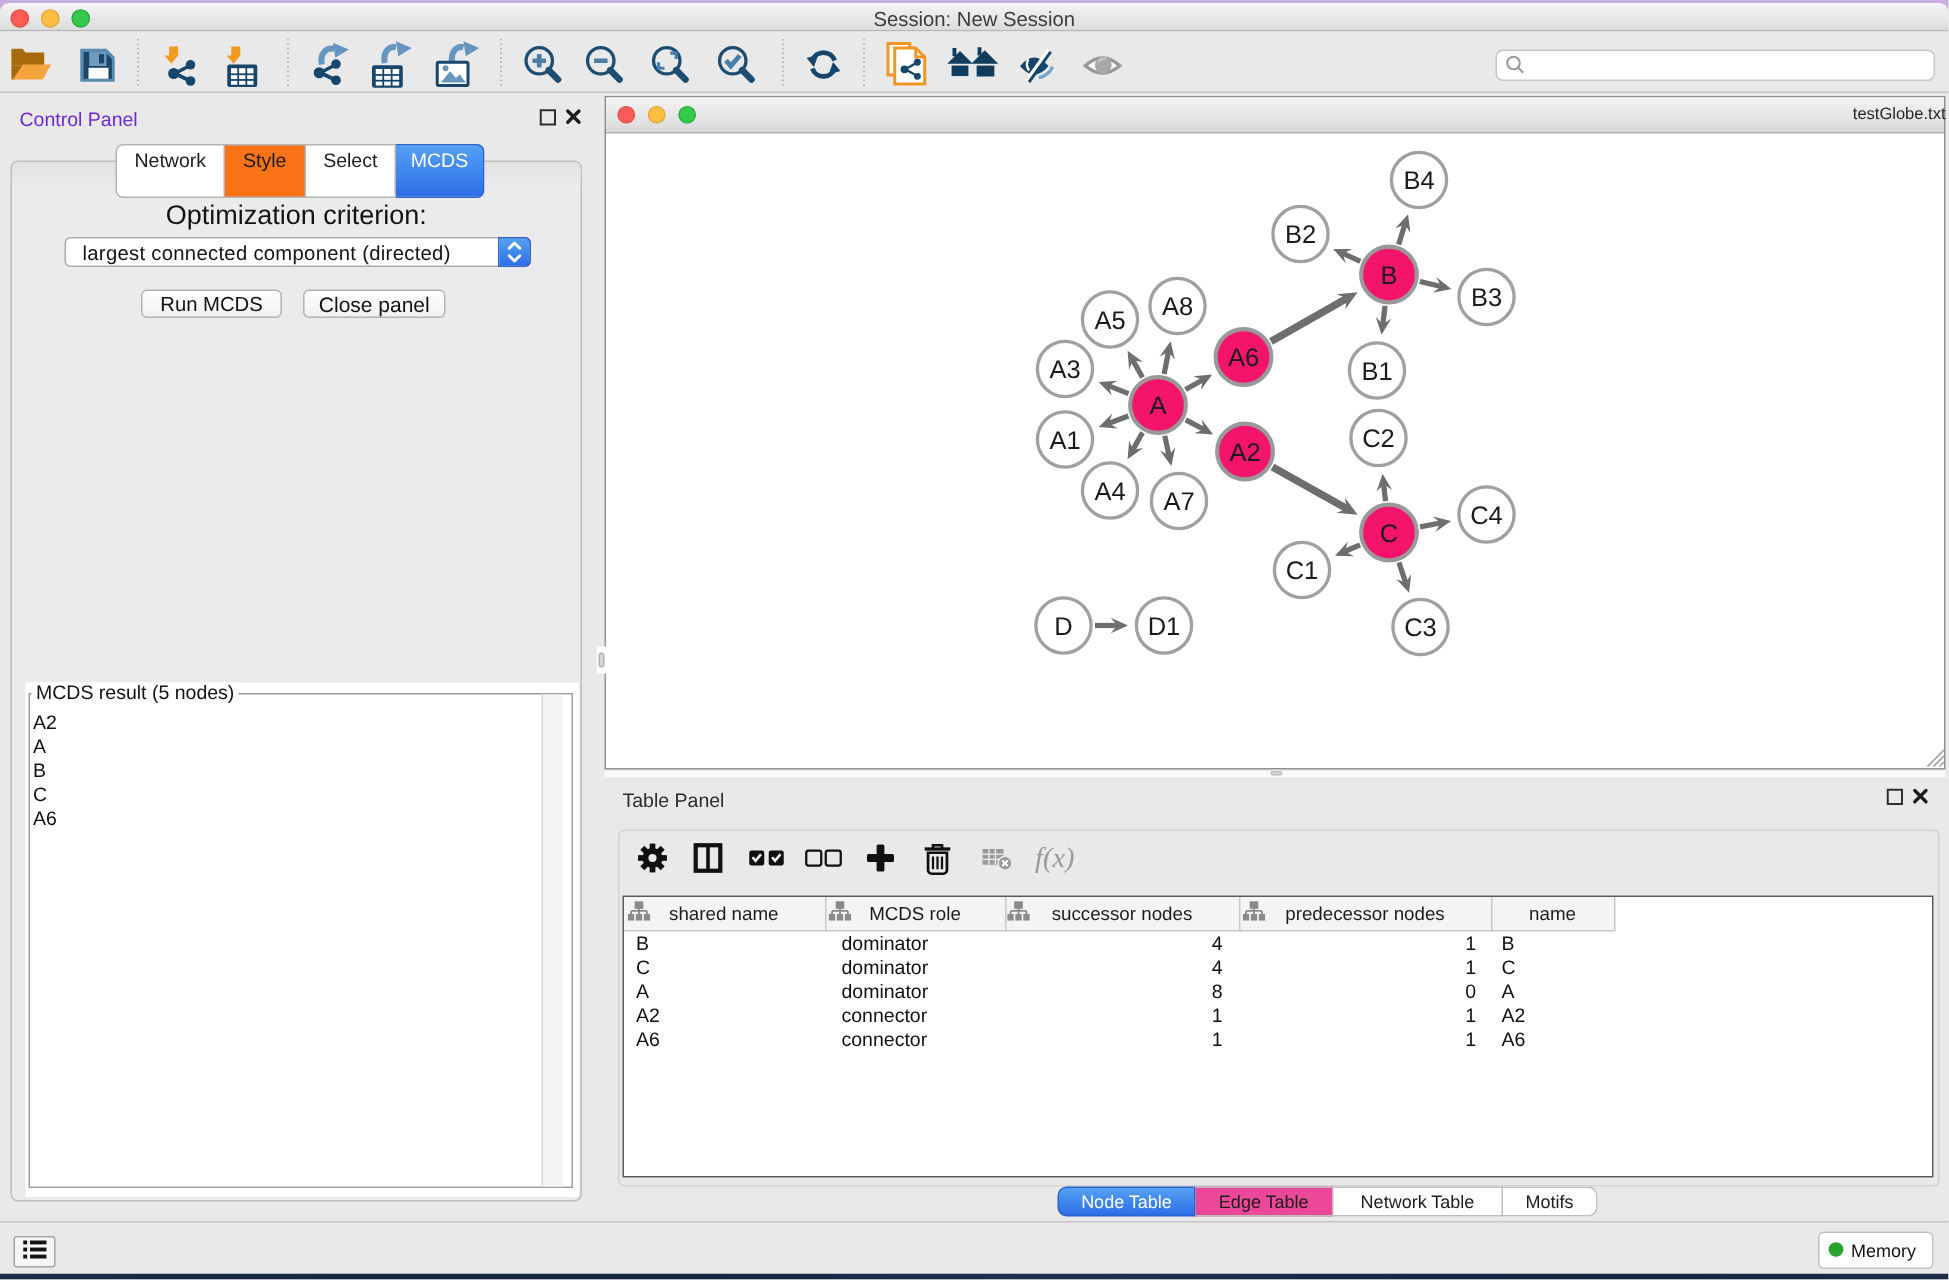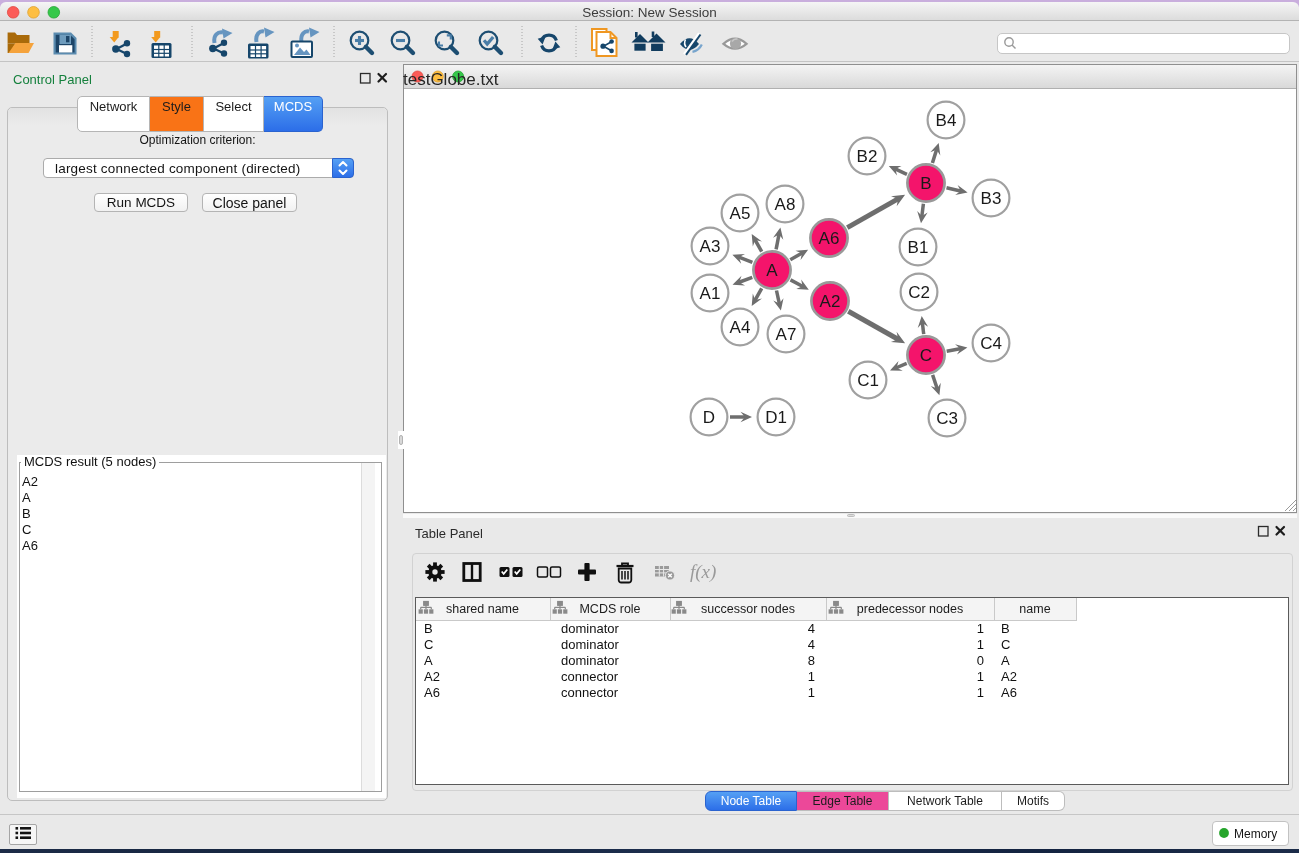--- a/index.html
+++ b/index.html
@@ -187,39 +187,39 @@
 <path d="M-11.5,0.8 Q0,-9.5 11.5,0.8 Q0,10.5 -11.5,0.8 Z" fill="#ffffff" stroke="#999999" stroke-width="2.3"></path>
 <circle cx="0.5" cy="0.5" r="5.6" fill="#a8a8a8"></circle>
 <path d="M-3,-1.5 Q-1,-4.5 2.5,-3.8" fill="none" stroke="#c6c6c6" stroke-width="1.6"></path>
 </g>
 </svg>
 <div class="abs" style="left:997px;top:32.5px;width:293px;height:21px;background:#fff;border:1px solid #c6c6c6;border-radius:5px"></div>
 <svg class="abs" style="left:1001px;top:35px" width="18" height="16">
     <circle cx="8" cy="7" r="4.2" fill="none" stroke="#9a9a9a" stroke-width="1.4"></circle>
     <line x1="11" y1="10" x2="14.5" y2="13.5" stroke="#9a9a9a" stroke-width="1.4"></line>
   </svg>
-<div class="abs" style="left:13px;top:72px;font-size:13px;color:#15803d">Control Panel</div>
+<div class="abs" style="left:13px;top:72px;font-size:13px;color:#6d28d9">Control Panel</div>
 <svg class="abs" style="left:358px;top:71px" width="34" height="15">
 <rect x="2.5" y="2.5" width="9.5" height="9.5" fill="none" stroke="#2b2b2b" stroke-width="1.3"></rect>
 <g stroke="#1d1d1d" stroke-width="2.2" stroke-linecap="round">
       <line x1="20.5" y1="3" x2="28" y2="10.5"></line>
       <line x1="28" y1="3" x2="20.5" y2="10.5"></line>
     </g>
 </svg>
 
 <div class="abs" style="left:7px;top:106.5px;width:381px;height:694px;background:#ebebeb;border:1px solid #bdbdbd;border-radius:5px"></div>
 <div class="abs" style="left:8px;top:107.5px;width:379px;height:18px;background:linear-gradient(180deg,#e2e2e2,#ebebeb);border-radius:5px 5px 0 0"></div>
 
 <div class="abs" style="left:77px;top:96px;height:36px;display:flex;font-size:13px;line-height:19px;text-align:center;color:#1c1c1c">
 <div style="width:73px;background:#fff;border:1px solid #b5b5b5;border-radius:5px 0 0 5px">Network</div>
 <div style="width:54px;background:#f97316;border:1px solid #b5b5b5;border-left:none">Style</div>
 <div style="width:60px;background:#fff;border:1px solid #b5b5b5;border-left:none">Select</div>
 <div style="width:59px;background:linear-gradient(180deg,#55a0f4,#2c6ee8);border:1px solid #2a63cf;border-left:none;border-radius:0 5px 5px 0;color:#fff">MCDS</div>
 </div>
-<div class="abs" style="left:8px;top:133px;width:379px;text-align:center;font-size:12px;color:#141414">Optimization criterion:</div>
+<div class="abs" style="left:8px;top:133px;width:379px;text-align:center;font-size:18px;color:#141414">Optimization criterion:</div>
 
 <div class="abs" style="left:43px;top:158px;width:311px;height:20px;background:#fff;border:1px solid #ababab;border-radius:4px"></div>
 <div class="abs" style="left:55px;top:161px;font-size:13.5px;letter-spacing:0.2px;color:#141414">largest connected component (directed)</div>
 <div class="abs" style="left:332px;top:158px;width:22px;height:20px;background:linear-gradient(180deg,#55a0f4,#2c6ee8);border:1px solid #2a63cf;border-radius:0 4px 4px 0"></div>
 <svg class="abs" style="left:332px;top:158px" width="22" height="20">
 <g fill="none" stroke="#fff" stroke-width="2" stroke-linecap="round" stroke-linejoin="round">
 <path d="M7.5,7.5 L11,4 L14.5,7.5"></path>
       <path d="M7.5,12.5 L11,16 L14.5,12.5"></path>
     </g>
 </svg>
@@ -233,21 +233,21 @@
 <div class="abs" style="left:361px;top:463px;width:14px;height:328px;background:#f4f4f4;border-left:1px solid #dcdcdc"></div>
 <div class="abs" style="left:22px;top:474px;font-size:13px;line-height:16px;color:#111">A2<br>A<br>B<br>C<br>A6</div>
 
 <div class="abs" style="left:403px;top:64px;width:894px;height:448.5px;background:#fff;border:1px solid #8f8f8f"></div>
 <div class="abs" style="left:404px;top:65px;width:892px;height:23.5px;background:linear-gradient(180deg,#f4f4f4,#d9d9d9);border-bottom:1px solid #b0b0b0"></div>
 <svg class="abs" style="left:404px;top:65px" width="70" height="23">
 <circle cx="13.5" cy="11.5" r="5.5" fill="#fc5b57" stroke="#e1483f" stroke-width="0.8"></circle>
 <circle cx="33.8" cy="11.5" r="5.5" fill="#fdbe41" stroke="#e0a12e" stroke-width="0.8"></circle>
 <circle cx="54.1" cy="11.5" r="5.5" fill="#35c84a" stroke="#24a434" stroke-width="0.8"></circle>
 </svg>
-<div class="abs" style="left:403px;top:70px;width:894px;text-align:left;font-size:17px;color:#262626">testGlobe.txt</div>
+<div class="abs" style="left:403px;top:70px;width:894px;text-align:right;font-size:11px;color:#262626">testGlobe.txt</div>
 <svg width="893" height="421" viewBox="0 0 893 421" style="position:absolute;left:404px;top:89px">
     <line x1="357.7" y1="162.7" x2="350.8" y2="150.4" stroke="#6e6e6e" stroke-width="3.5"></line>
     <polygon points="347.7,144.9 358.0,152.4 351.2,151.1 348.8,157.5" fill="#6e6e6e"></polygon>
     <line x1="372.1" y1="160.4" x2="375.1" y2="144.8" stroke="#6e6e6e" stroke-width="3.5"></line>
     <polygon points="376.4,138.5 379.3,150.8 375.0,145.5 369.0,148.8" fill="#6e6e6e"></polygon>
     <line x1="348.4" y1="173.4" x2="334.3" y2="167.9" stroke="#6e6e6e" stroke-width="3.5"></line>
     <polygon points="328.4,165.7 341.0,164.9 335.0,168.2 337.2,174.7" fill="#6e6e6e"></polygon>
     <line x1="348.3" y1="188.3" x2="334.4" y2="193.5" stroke="#6e6e6e" stroke-width="3.5"></line>
     <polygon points="328.5,195.7 337.5,186.7 335.2,193.2 341.1,196.6" fill="#6e6e6e"></polygon>
     <line x1="357.7" y1="199.3" x2="350.8" y2="211.6" stroke="#6e6e6e" stroke-width="3.5"></line>

